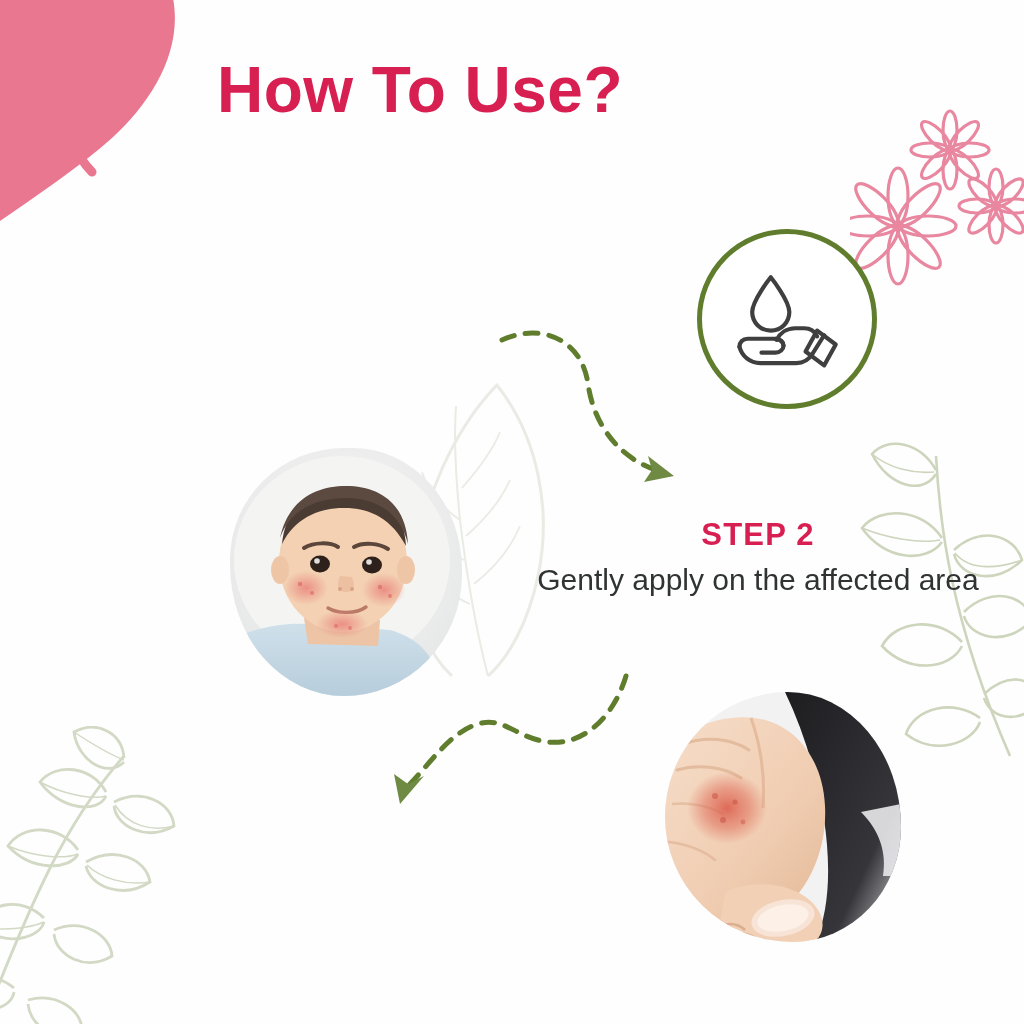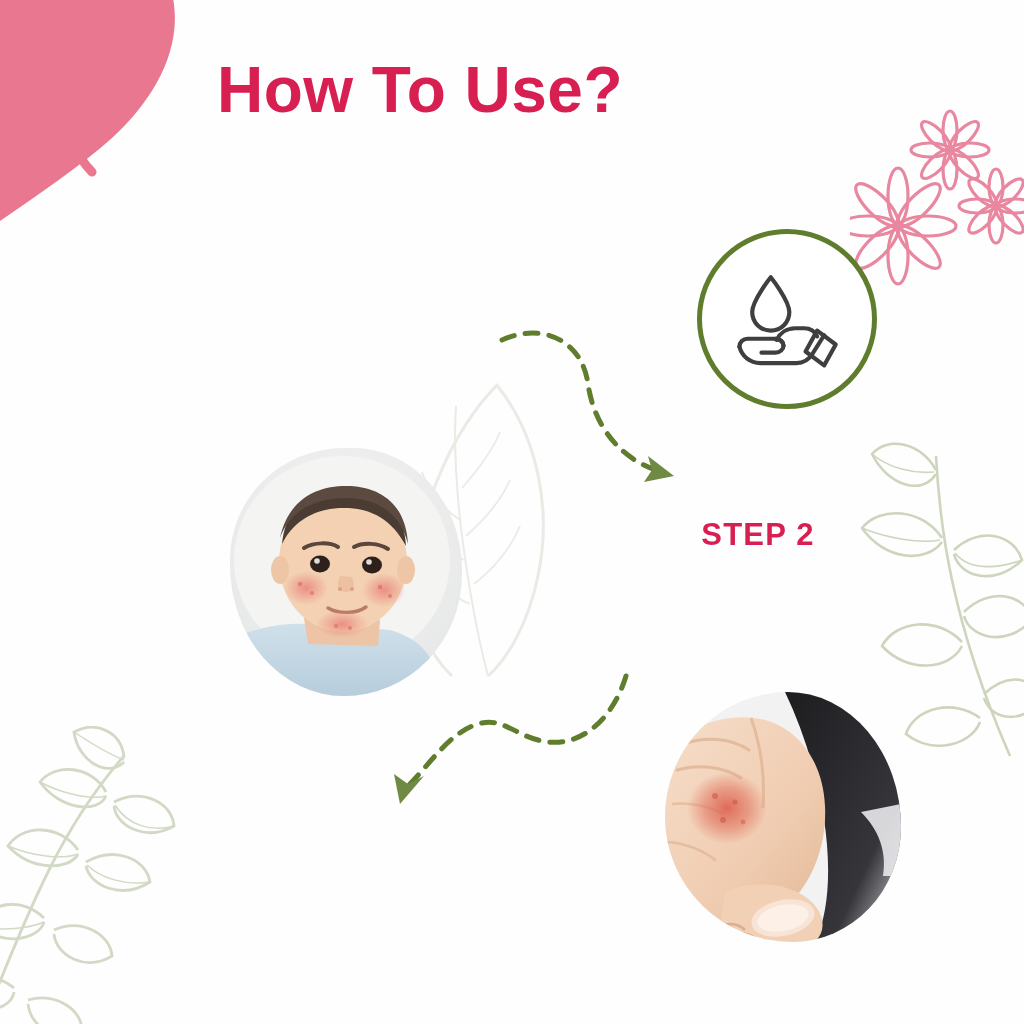--- a/index.html
+++ b/index.html
@@ -319,16 +319,17 @@
 
   <svg id="arrow2" viewBox="0 0 260 170">
     <path d="M248,12 C236,52 206,82 170,78 C138,74 126,52 100,60
              C72,68 52,100 30,122" stroke="#5f7d2c" stroke-width="5" fill="none" stroke-dasharray="13 11" stroke-linecap="round"></path>
     <path d="M46,112 L22,140 L16,110 L30,120 Z" fill="#6f8a42"></path>
   </svg>
 
 
   <div class="step-block" id="step2">
     <div class="step-label">STEP 2</div>
+    <div class="step-desc">Gently apply on the affected area</div>
   </div>
 
 
 </div>
 
 </body></html>

